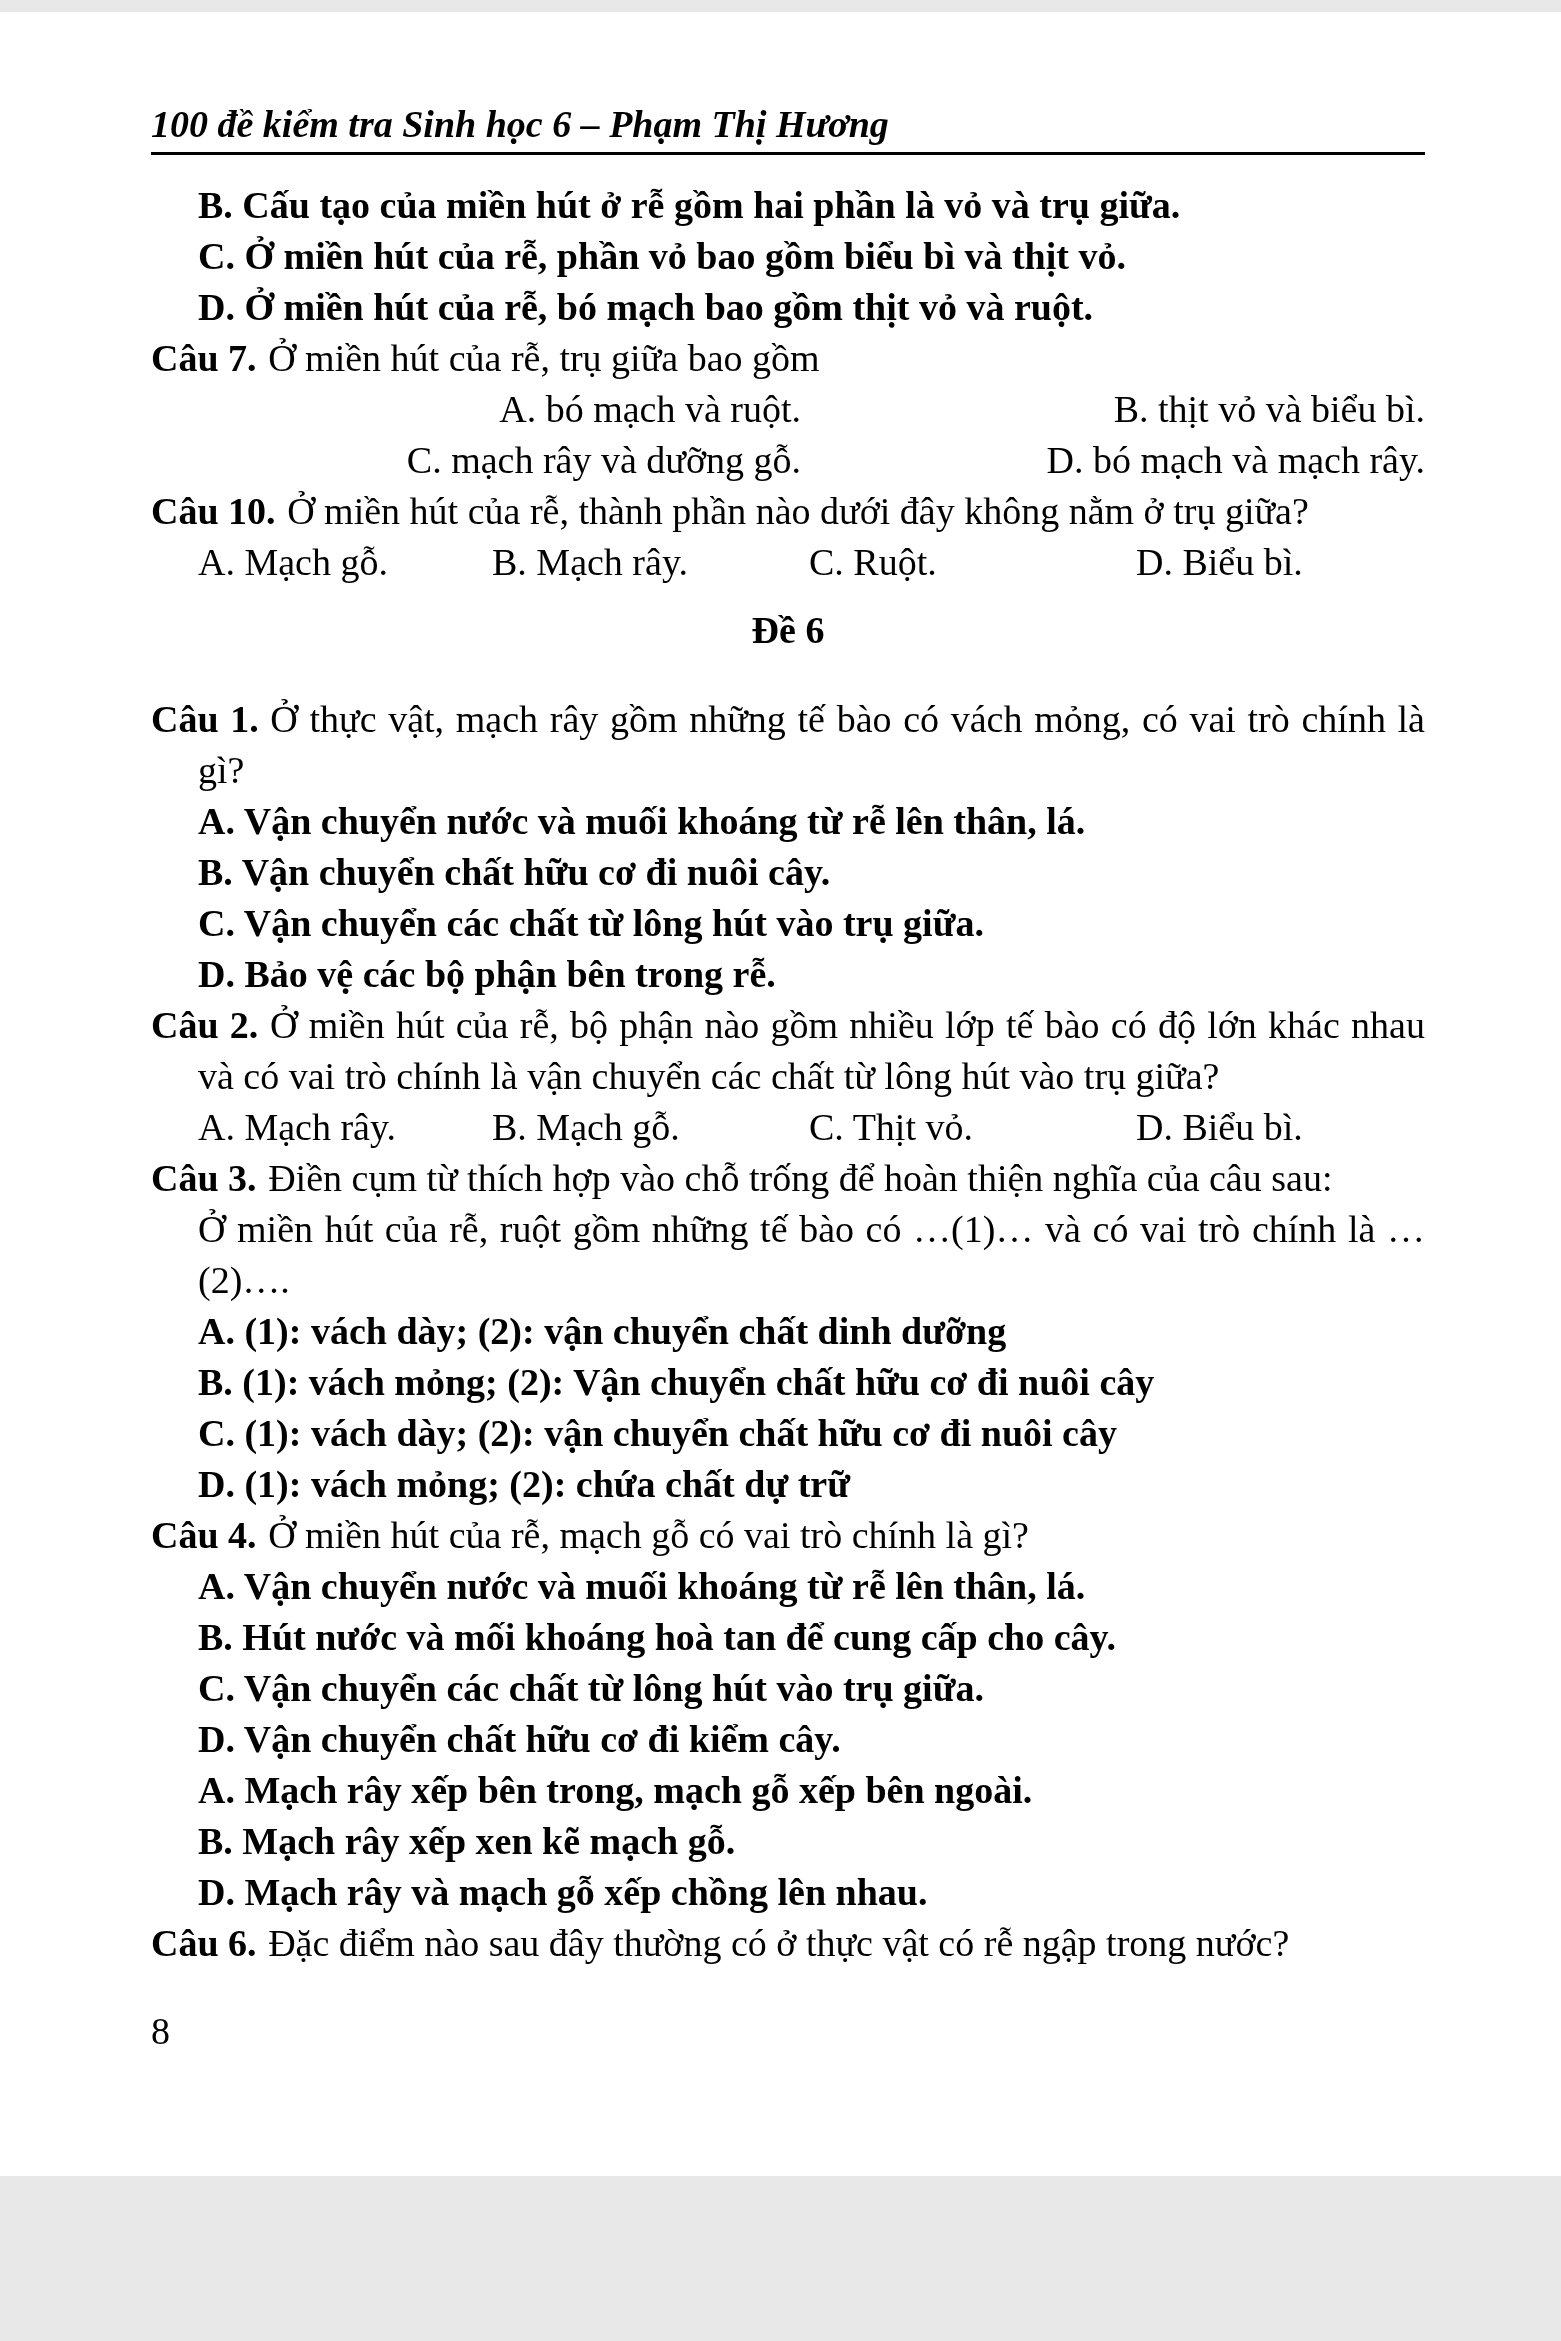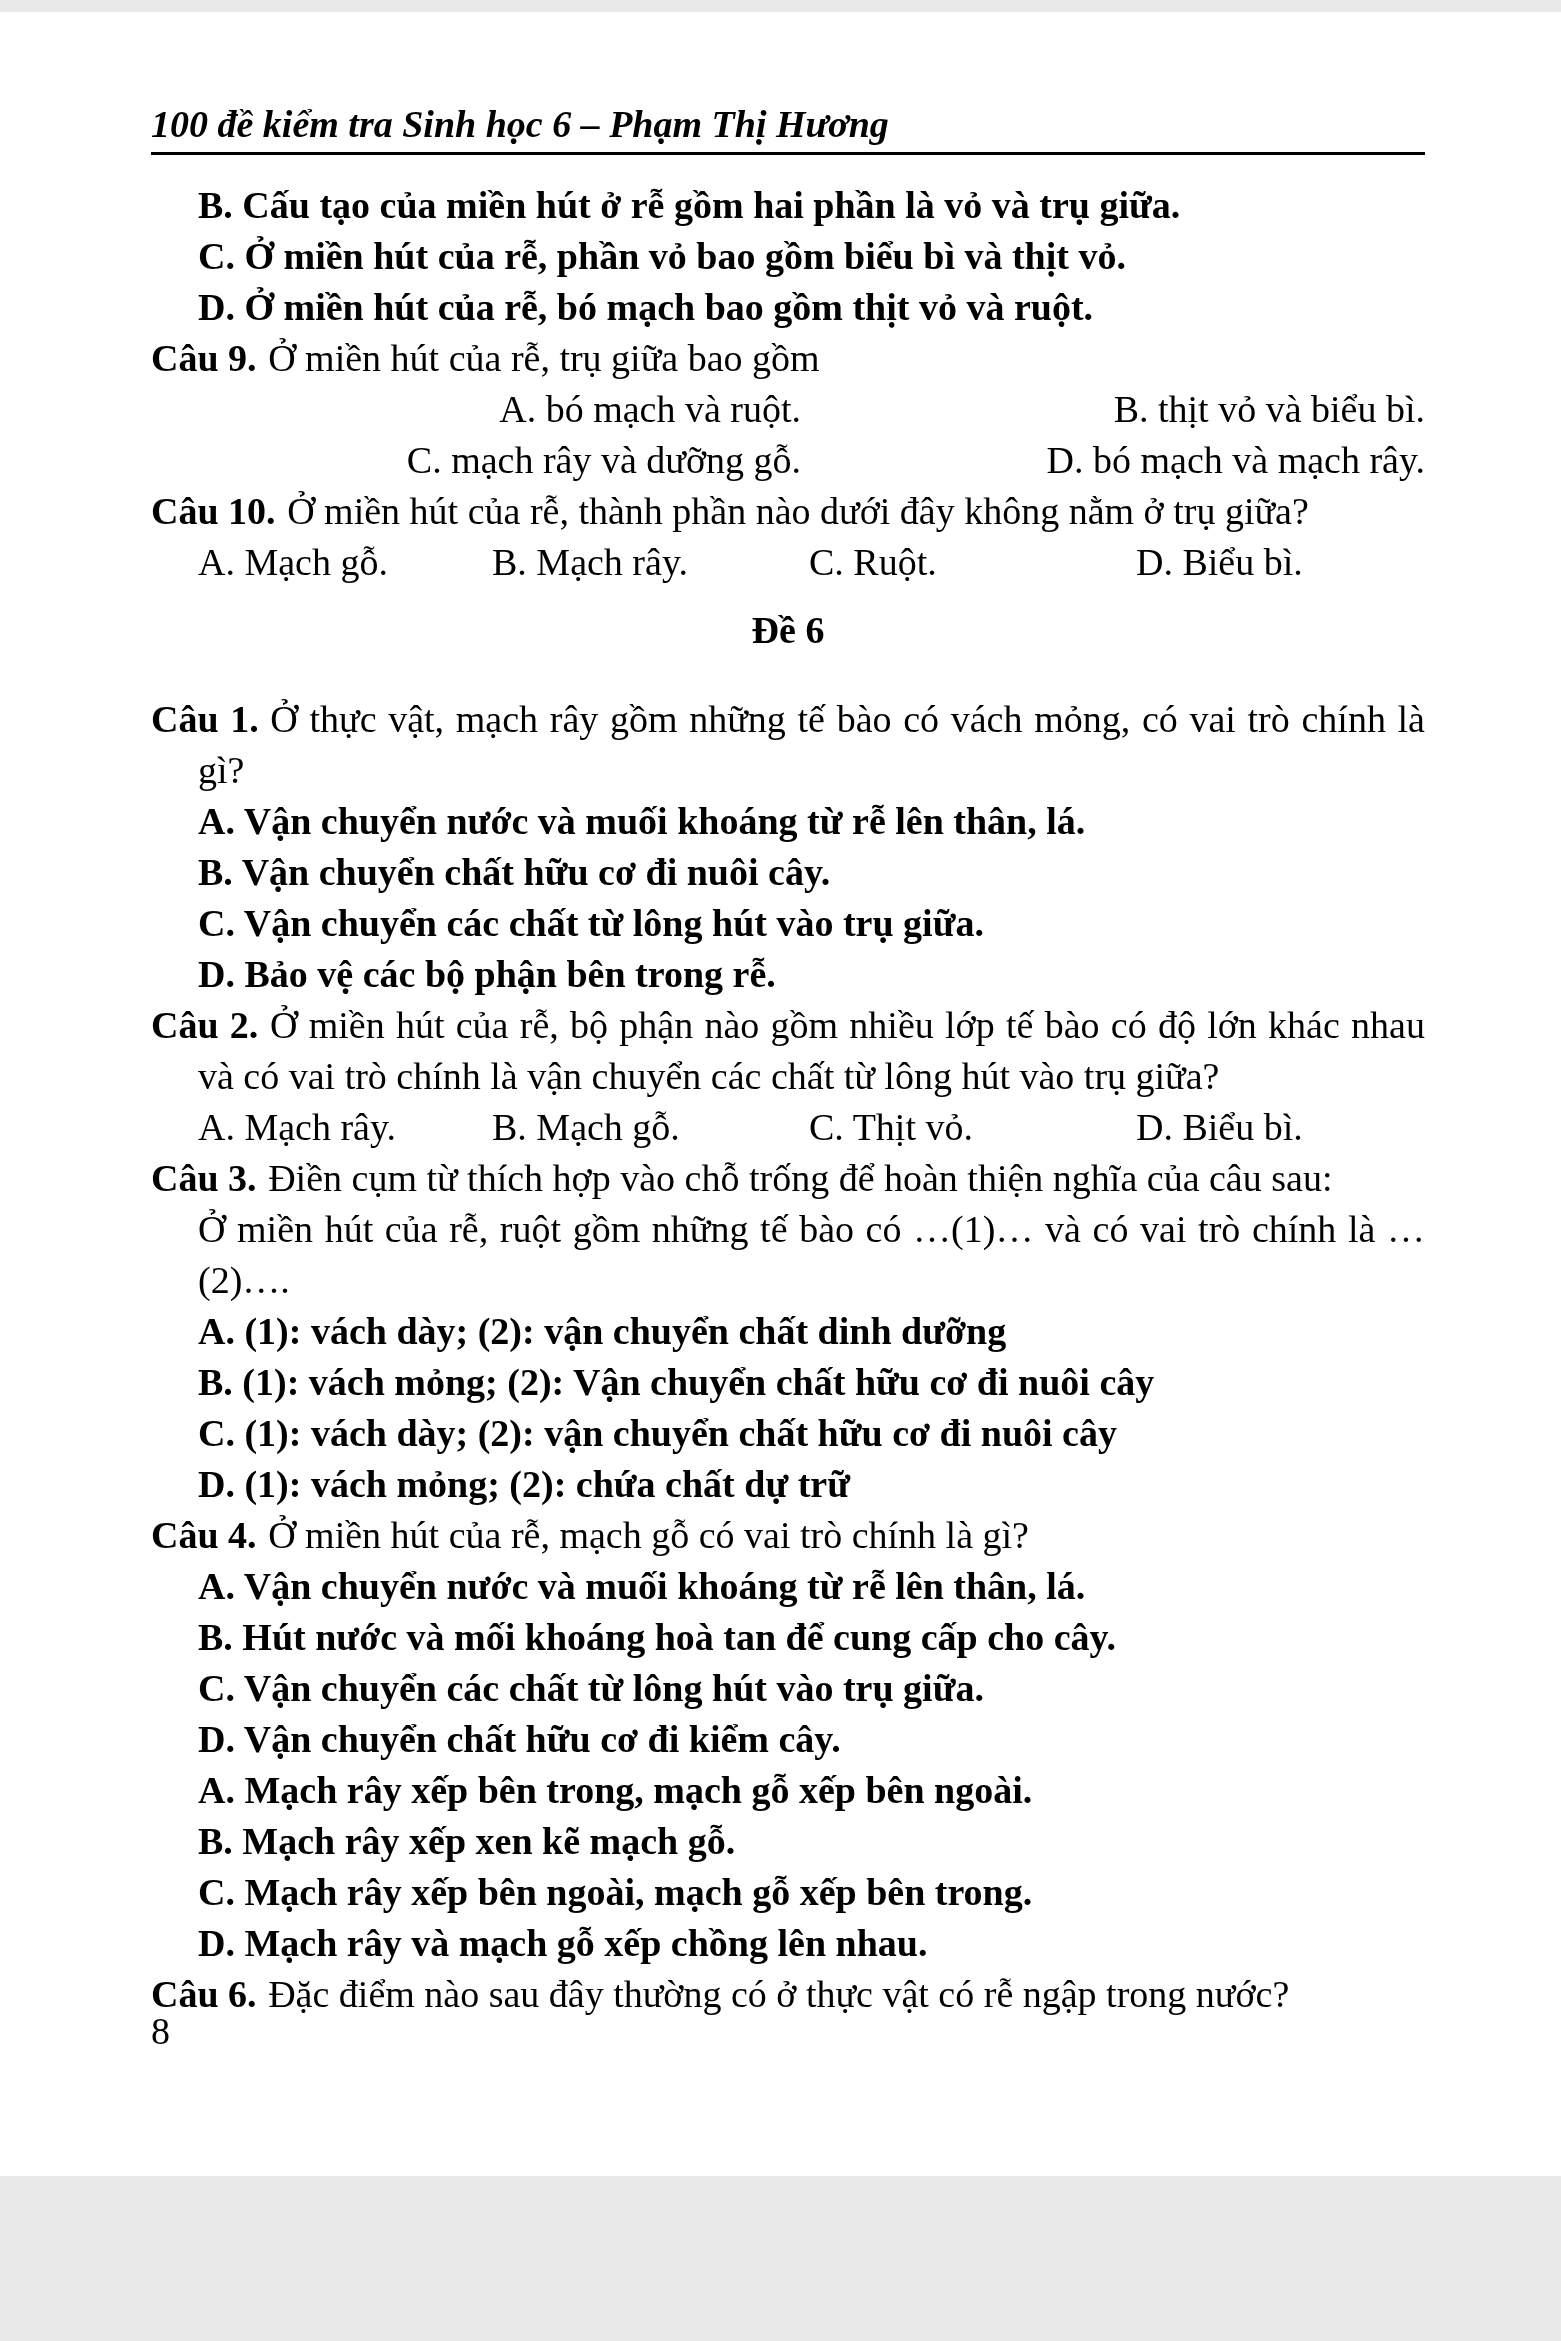--- a/index.html
+++ b/index.html
@@ -75,21 +75,21 @@
 
   <div class="header">100 đề kiểm tra Sinh học 6 – Phạm Thị Hương</div>
   <hr class="header-rule">
 
   <div class="content">
 
     <p class="opt">B. Cấu tạo của miền hút ở rễ gồm hai phần là vỏ và trụ giữa.</p>
     <p class="opt">C. Ở miền hút của rễ, phần vỏ bao gồm biểu bì và thịt vỏ.</p>
     <p class="opt">D. Ở miền hút của rễ, bó mạch bao gồm thịt vỏ và ruột.</p>
 
-    <p class="q"><b class="qlabel">Câu 9.</b><span>Ở miền hút của rễ, trụ giữa bao gồm</span></p>
+    <p class="q"><b class="qlabel">Câu 7.</b><span>Ở miền hút của rễ, trụ giữa bao gồm</span></p>
     <div class="opt-row-2">
       <span>A. bó mạch và ruột.</span>
       <span>B. thịt vỏ và biểu bì.</span>
     </div>
     <div class="opt-row-2">
       <span>C. mạch rây và dưỡng gỗ.</span>
       <span>D. bó mạch và mạch rây.</span>
     </div>
 
     <p class="q"><b class="qlabel">Câu 10.</b><span>Ở miền hút của rễ, thành phần nào dưới đây không nằm ở trụ giữa?</span></p>
@@ -124,21 +124,20 @@
     <p class="opt">D. (1): vách mỏng; (2): chứa chất dự trữ</p>
 
     <p class="q"><b class="qlabel">Câu 4.</b><span>Ở miền hút của rễ, mạch gỗ có vai trò chính là gì?</span></p>
     <p class="opt">A. Vận chuyển nước và muối khoáng từ rễ lên thân, lá.</p>
     <p class="opt">B. Hút nước và mối khoáng hoà tan để cung cấp cho cây.</p>
     <p class="opt">C. Vận chuyển các chất từ lông hút vào trụ giữa.</p>
     <p class="opt">D. Vận chuyển chất hữu cơ đi kiểm cây.</p>
 
     <p class="opt">A. Mạch rây xếp bên trong, mạch gỗ xếp bên ngoài.</p>
     <p class="opt">B. Mạch rây xếp xen kẽ mạch gỗ.</p>
-    <p class="opt">C. Mạch rây xếp bên ngoài, mạch gỗ xếp bên trong.</p>
     <p class="opt">D. Mạch rây và mạch gỗ xếp chồng lên nhau.</p>
 
     <p class="q"><b class="qlabel">Câu 6.</b><span>Đặc điểm nào sau đây thường có ở thực vật có rễ ngập trong nước?</span></p>
 
   </div>
 
   <div class="page-number">8</div>
 
 </div>
 

